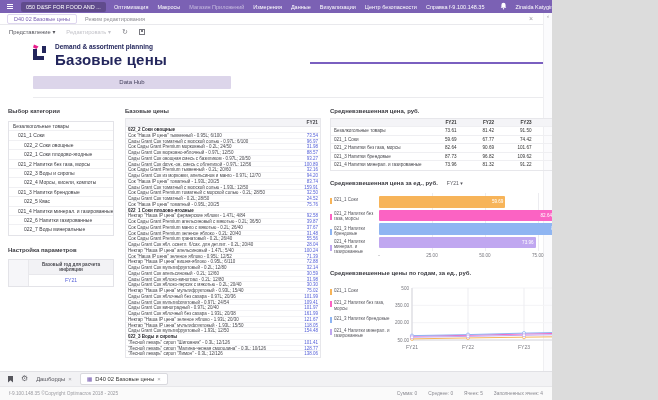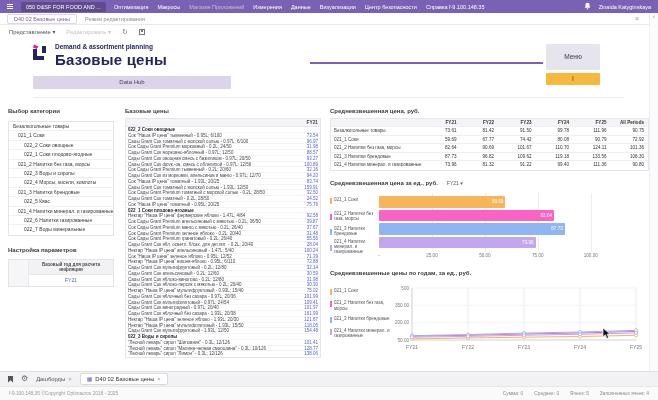--- a/index.html
+++ b/index.html
@@ -1,17 +1,17 @@
 <!DOCTYPE html>
 <html><head>
 <meta charset="utf-8">
 <style>
   * { margin:0; padding:0; box-sizing:border-box; }
   body { background:#dcdcdc; font-family:"Liberation Sans", sans-serif; }
-  #app { position:relative; width:658px; height:400px; background:#fff; overflow:hidden;text-decoration:underline; }
+  #app { position:relative; width:552px; height:400px; background:#fff; overflow:hidden;text-decoration:underline; }
 
   
   .topbar { position:absolute; left:0; top:0; right:0; height:13px; background:#7b61b4;
             display:flex; align-items:center; padding:0 7px; gap:8px; color:#fff; font-size:5.5px; }
   .burger { display:flex; flex-direction:column; gap:1px; }
   .burger i { display:block; width:6px; height:1px; background:#fff; }
   .app-tab { background:rgba(0,0,0,.22); padding:2px 5px; border-radius:2px; white-space:nowrap; }
   .tb-menu { display:flex; gap:9px; white-space:nowrap; }
   .tb-menu span.dim { opacity:.55; }
   .tb-spacer { flex:1; }

